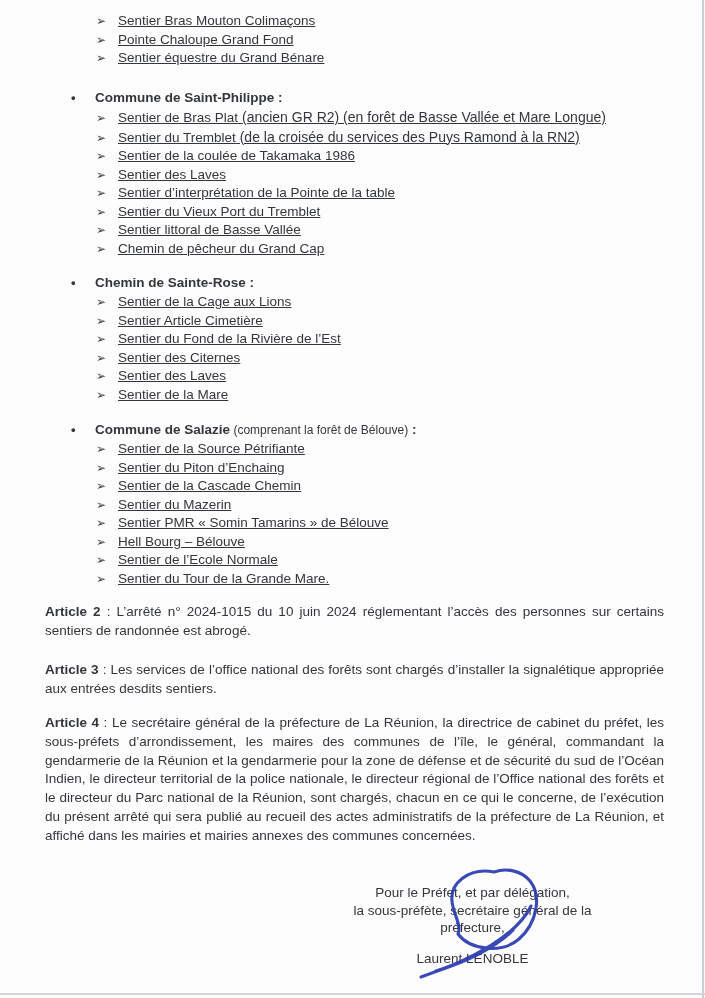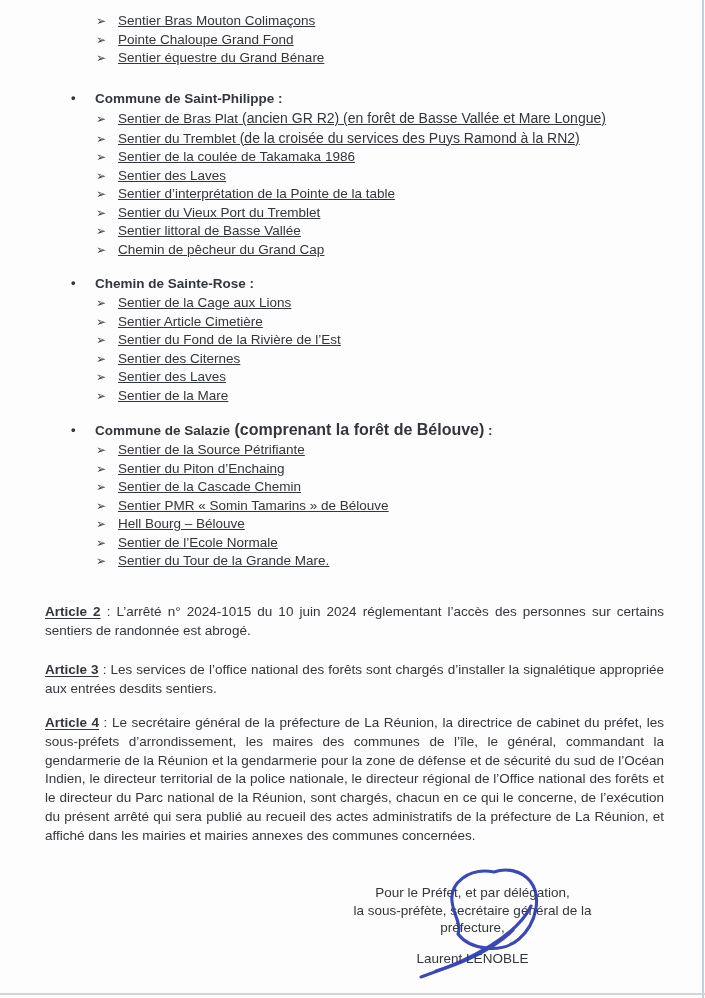--- a/index.html
+++ b/index.html
@@ -14,25 +14,25 @@
   }
   .sec{position:absolute;left:0;width:705px;}
   
   ul.trails{margin:0;padding:0 16px 0 96px;list-style:none;text-decoration:underline;}
   ul.trails li{line-height:18.5px;white-space:nowrap;}
   .arrow{display:inline-block;width:22px;font-size:12px;color:#3a3d42;font-family:"DejaVu Sans",sans-serif;}
   .note{font-size:14px;margin-top:28px;}
   
   .commune-header{position:relative;padding-left:95px;line-height:20px;font-weight:bold;white-space:nowrap;}
   .commune-header .dot{position:absolute;left:71px;top:0;font-weight:bold;font-size:13px;}
-  .commune-header .hnote{font-size:16px;font-weight:bold;margin-top:44px;}
+  .commune-header .hnote{font-size:12px;font-weight:normal;margin-top:44px;}
   
   .article{position:absolute;left:45px;width:619px;line-height:19.2px;text-align:justify;}
   .article.tight{line-height:18.8px;}
-  .article .lbl{font-weight:bold;text-decoration:underline;text-underline-offset:2px;}
+  .article .lbl{font-weight:bold;text-underline-offset:2px;}
   
   .sig-block{position:absolute;left:330px;width:285px;text-align:center;line-height:17.6px;}
   .sig-name{position:absolute;left:330px;width:285px;text-align:center;}
   
   .edge-right{position:absolute;top:0;right:1px;width:2px;height:998px;background:#bac4cb;opacity:.8;}
   .edge-bottom{position:absolute;left:0;right:0;bottom:3px;height:2px;background:#d3d6d8;}
   .sig-svg{position:absolute;left:0;top:0;width:705px;height:998px;pointer-events:none;}
 </style>
 </head>
 <body>
@@ -78,20 +78,21 @@
   </div>
 
   <div class="sec" style="top:420px">
     <div class="commune-header">
       <span class="dot">•</span><span>Commune de Salazie</span><span class="hnote"> (comprenant la forêt de Bélouve)</span><span> :</span>
     </div>
     <ul class="trails">
       <li><span class="arrow">➢</span><span>Sentier de la Source Pétrifiante</span></li>
       <li><span class="arrow">➢</span><span>Sentier du Piton d’Enchaing</span></li>
       <li><span class="arrow">➢</span><span>Sentier de la Cascade Chemin</span></li>
+      <li><span class="arrow">➢</span><span>Sentier du Mazerin</span></li>
       <li><span class="arrow">➢</span><span>Sentier PMR « Somin Tamarins » de Bélouve</span></li>
       <li><span class="arrow">➢</span><span>Hell Bourg – Bélouve</span></li>
       <li><span class="arrow">➢</span><span>Sentier de l’Ecole Normale</span></li>
       <li><span class="arrow">➢</span><span>Sentier du Tour de la Grande Mare.</span></li>
     </ul>
   </div>
 
   <div class="article" style="top:602px">
     <span class="lbl">Article 2</span><span> : L’arrêté n° 2024-1015 du 10 juin 2024 réglementant l’accès des personnes sur certains sentiers de randonnée est abrogé.</span>
   </div>

